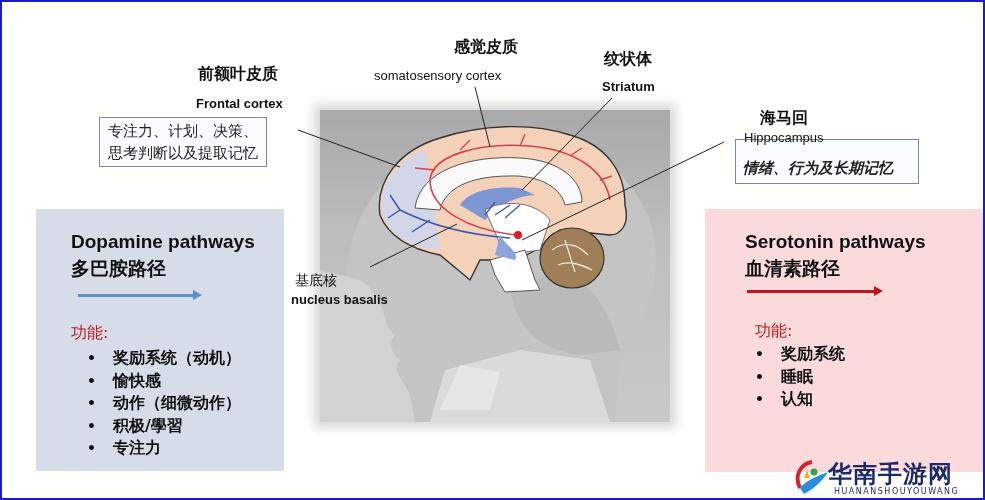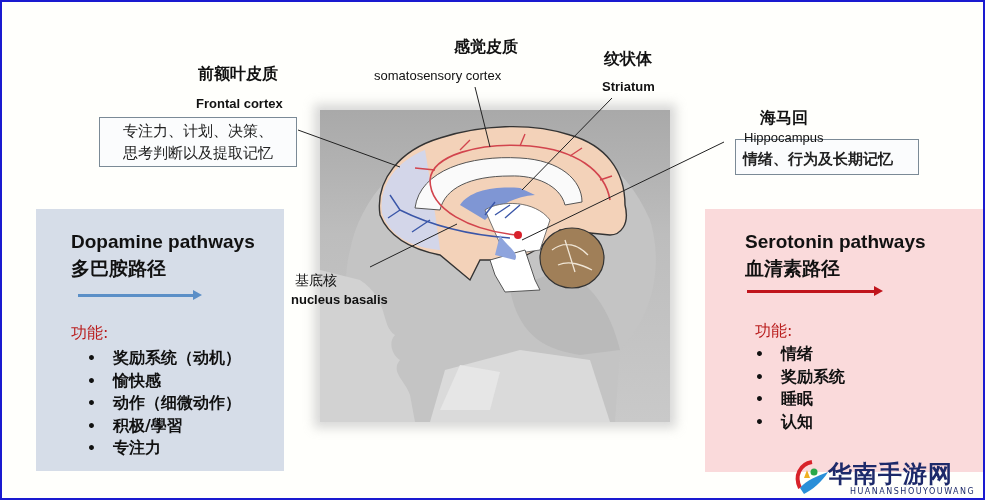--- a/index.html
+++ b/index.html
@@ -1,36 +1,36 @@
 <!DOCTYPE html>
 <html><head>
 <meta charset="utf-8">
 <style>
   html,body{margin:0;padding:0;}
   body{width:985px;height:500px;overflow:hidden;background:#fff;font-family:"DejaVu Sans","Liberation Sans",sans-serif;}
   .frame{position:absolute;left:0;top:0;width:981px;height:496px;border:2px solid #1a1ad0;background:#fffffc;overflow:hidden;}
   .abs{position:absolute;}
   .title-cn{font-weight:bold;font-size:16px;color:#111;white-space:nowrap;}
   .title-en{font-weight:bold;font-size:13px;color:#111;white-space:nowrap;font-family:"Liberation Sans","DejaVu Sans",sans-serif;}
-  .callout{position:absolute;border:1px solid #7b8a96;background:#fbfcfd;font-size:15px;color:#222;line-height:22px;padding:2px 23px;white-space:nowrap;}
+  .callout{position:absolute;border:1px solid #7b8a96;background:#fbfcfd;font-size:15px;color:#222;line-height:22px;padding:2px 8px;white-space:nowrap;}
   .photo{position:absolute;left:318px;top:108px;width:350px;height:312px;background:linear-gradient(180deg,#a9a9a9 0%,#bdbdbd 40%,#c9c9c9 100%);box-shadow:0 0 10px 6px rgba(200,200,200,0.7);overflow:hidden;}
   .panel{position:absolute;}
   .panel-left{left:34px;top:207px;width:248px;height:262px;background:#d6dde8;}
   .panel-right{left:703px;top:207px;width:298px;height:263px;background:#fadadb;}
   .panel-title-en{position:absolute;font-weight:bold;font-size:19px;color:#111;white-space:nowrap;font-family:"Liberation Sans","DejaVu Sans",sans-serif;}
   .panel-title-cn{position:absolute;font-weight:bold;font-size:19px;color:#111;white-space:nowrap;}
   .func-label{position:absolute;font-weight:normal;font-size:16px;color:#b91c1c;}
   .func-list{position:absolute;margin:0;padding:0;list-style:none;}
   .func-list li{font-weight:bold;font-size:16px;color:#111;line-height:22.5px;white-space:nowrap;}
   .func-list li .bullet{display:inline-block;width:26px;font-size:14px;}
   .arrow{position:absolute;height:3px;}
   .arrow::after{content:"";position:absolute;right:-8px;top:-4px;border-left:9px solid currentColor;border-top:5px solid transparent;border-bottom:5px solid transparent;}
   .logo{position:absolute;left:790px;top:456px;width:190px;height:40px;}
   .logo-text{position:absolute;left:36px;top:0;font-weight:bold;font-size:24px;color:#1d2a6a;letter-spacing:1px;white-space:nowrap;}
-  .logo-sub{position:absolute;left:58px;top:29px;font-size:8px;color:#1d2a6a;letter-spacing:1.5px;white-space:nowrap;}
+  .logo-sub{position:absolute;left:42px;top:29px;font-size:8px;color:#1d2a6a;letter-spacing:1.5px;white-space:nowrap;}
   svg{position:absolute;left:0;top:0;}
 </style>
 </head>
 <body>
 
 <div class="frame">
 
   <div class="photo">
     <svg width="350" height="312" viewBox="0 0 350 312">
 
@@ -87,21 +87,21 @@
   </div>
 
   <div class="abs title-cn" style="left:420px;top:35px;margin-left:32px;">感觉皮质</div>
   <div class="abs title-en" style="left:372px;top:66px;font-weight:normal;">somatosensory cortex</div>
 
   <div class="abs title-cn" style="left:602px;top:47px;">纹状体</div>
   <div class="abs title-en" style="left:600px;top:77px;">Striatum</div>
 
   <div class="abs title-cn" style="left:758px;top:106px;">海马回</div>
   <div class="callout" style="left:733px;top:137px;width:168px;padding:4px 7px;">
-    <div style="font-weight:bold;font-size:15px;margin-top:4px;">情绪、行为及长期记忆</div>
+    <div style="font-weight:bold;font-size:15px;margin-top:13px;font-style:italic;">情绪、行为及长期记忆</div>
   </div>
   <div class="abs" style="left:742px;top:128px;font-size:13px;color:#111;font-family:'Liberation Sans',sans-serif;">Hippocampus</div>
 
   <div class="abs" style="left:293px;top:270px;font-size:14px;color:#111;font-family:'DejaVu Serif',serif;">基底核</div>
   <div class="abs title-en" style="left:289px;top:290px;">nucleus basalis</div>
 
   <div class="panel panel-left">
     <div class="panel-title-en" style="left:35px;top:22px;">Dopamine pathways</div>
     <div class="panel-title-cn" style="left:35px;top:47px;">多巴胺路径</div>
     <div class="arrow" style="left:42px;top:85px;width:116px;background:#5b8fc7;color:#5b8fc7;"></div>
@@ -114,21 +114,20 @@
       <li><span class="bullet">•</span><span>专注力</span></li>
     </ul>
   </div>
 
   <div class="panel panel-right">
     <div class="panel-title-en" style="left:40px;top:22px;">Serotonin pathways</div>
     <div class="panel-title-cn" style="left:40px;top:47px;">血清素路径</div>
     <div class="arrow" style="left:42px;top:81px;width:128px;background:#c0141c;color:#c0141c;"></div>
     <div class="func-label" style="left:50px;top:112px;">功能:</div>
     <ul class="func-list" style="left:50px;top:134px;">
-      <li><span class="bullet">•</span><span>情绪</span></li>
       <li><span class="bullet">•</span><span>奖励系统</span></li>
       <li><span class="bullet">•</span><span>睡眠</span></li>
       <li><span class="bullet">•</span><span>认知</span></li>
     </ul>
   </div>
 
   <div class="logo">
     <svg width="40" height="40" viewBox="0 0 40 40" style="position:absolute;left:0;top:0;">
       <path d="M20,4 C8,6 2,18 8,30" stroke="#d8232a" stroke-width="4" fill="none"></path>
       <path d="M8,30 C14,22 26,18 36,14 C30,24 20,32 12,36 Z" fill="#2a8fd8"></path>

